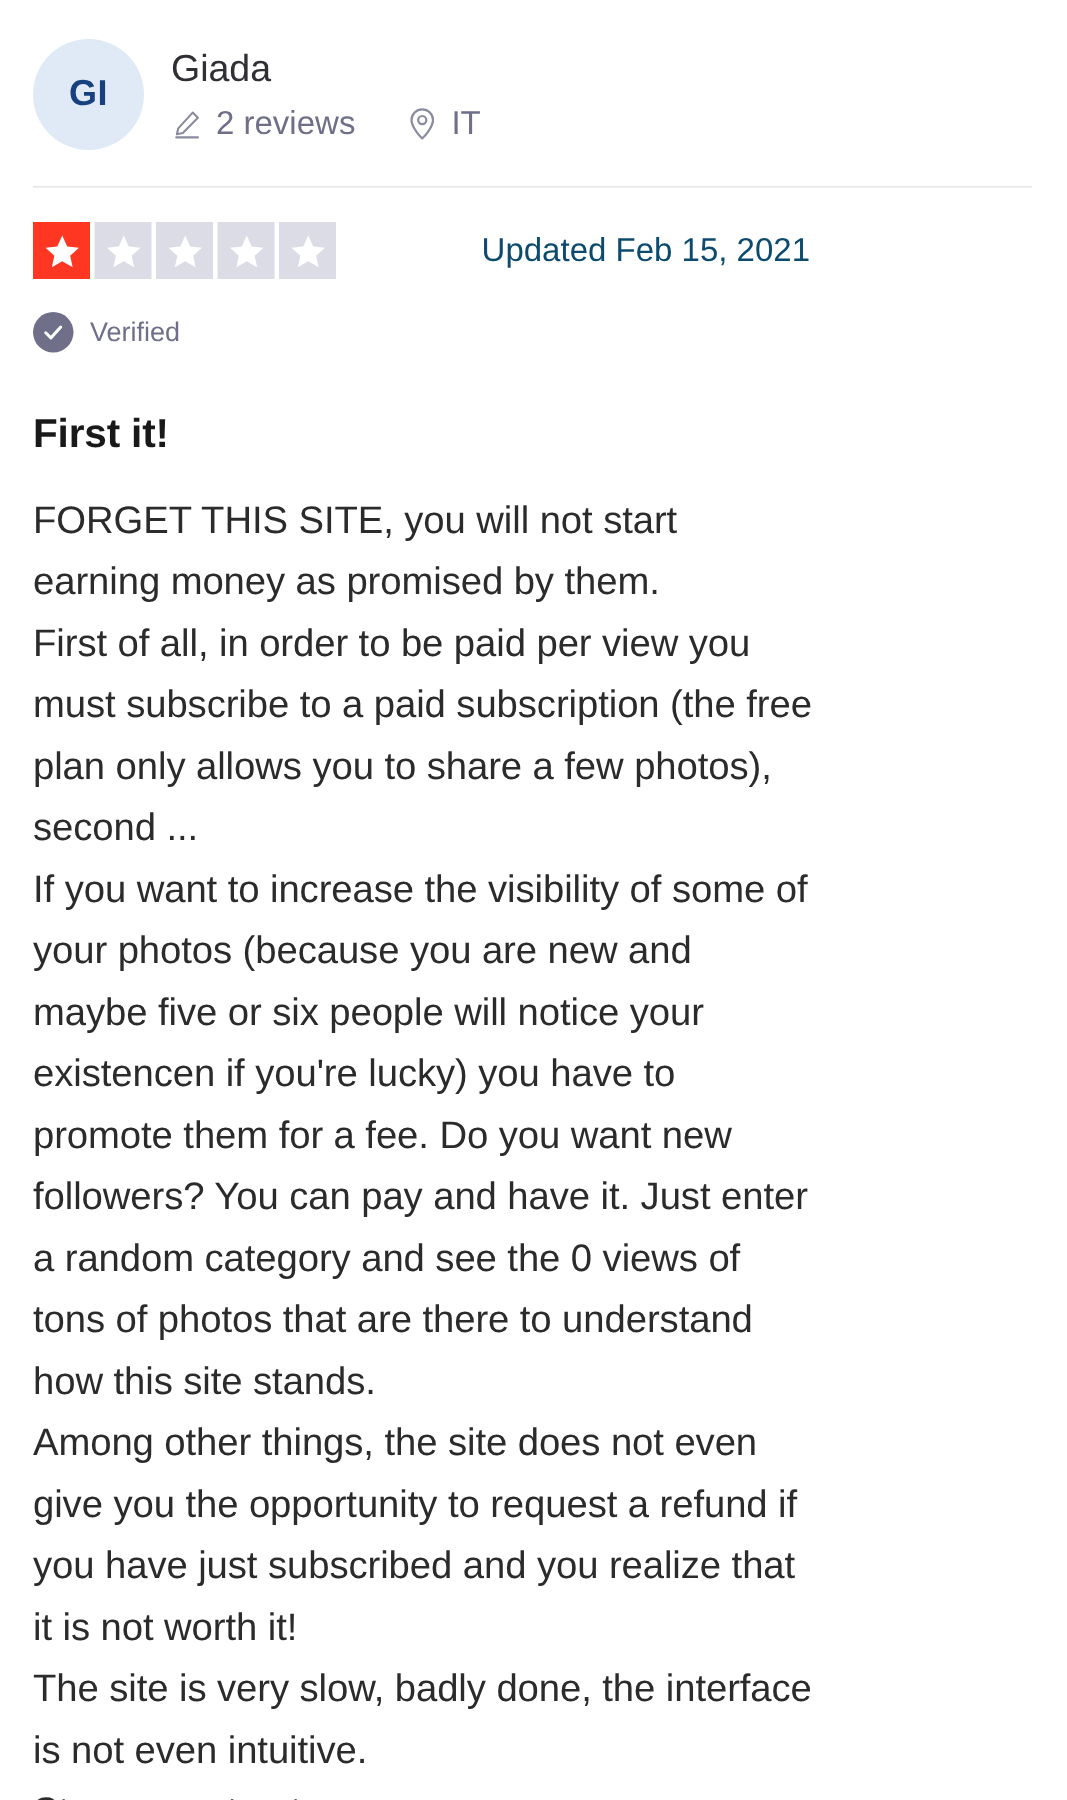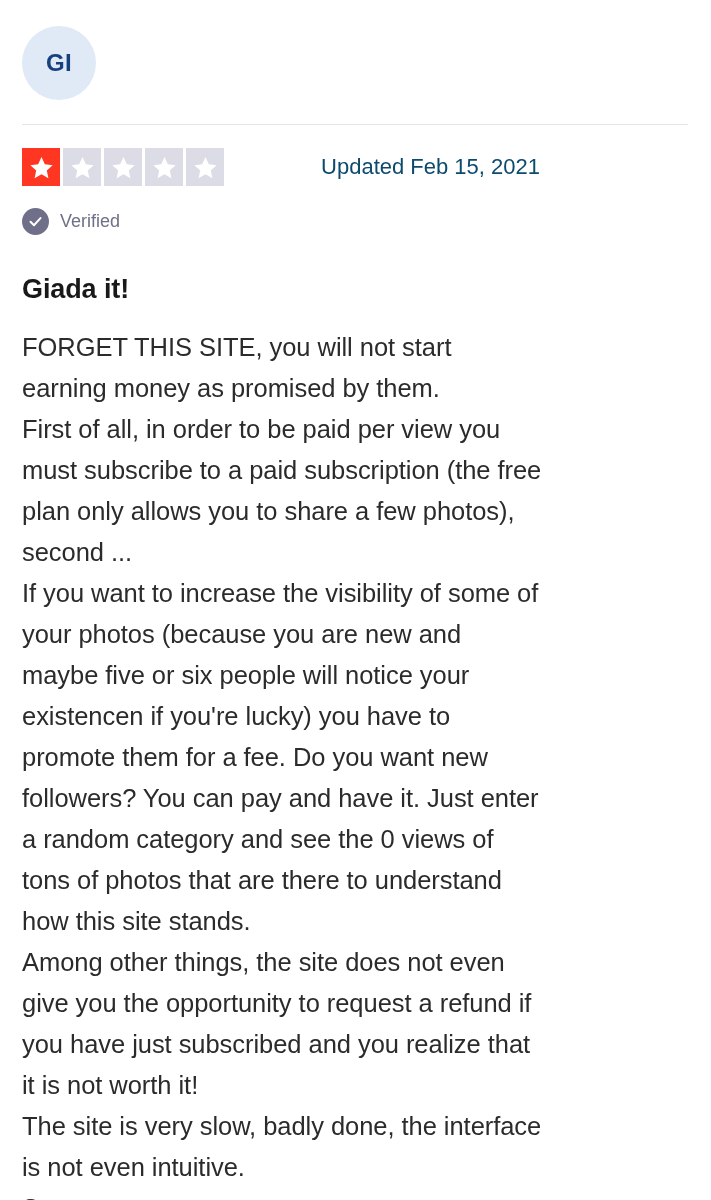--- a/index.html
+++ b/index.html
@@ -169,20 +169,47 @@
 </head>
 <body>
 
 <div class="card-left-edge"></div>
 
 <div class="review-card">
 
   <div class="consumer">
     <div class="avatar">GI</div>
 
+    <div class="consumer-info">
+      <div class="consumer-name">Giada</div>
+
+      <div class="consumer-meta">
+
+        <div class="meta-item">
+          <span class="meta-icon">
+            <svg width="21" height="21" viewBox="0 0 24 24" fill="none" stroke="#8a8aa0" stroke-width="1.6" stroke-linecap="round" stroke-linejoin="round">
+              <path d="M16.5 3.5 L20.5 7.5 L9 19 L4.5 20 L5.5 15.5 Z"></path>
+              <line x1="4" y1="22.4" x2="20.5" y2="22.4"></line>
+            </svg>
+          </span>
+          <span class="meta-label">2 reviews</span>
+        </div>
+
+        <div class="meta-item">
+          <span class="meta-icon">
+            <svg width="21" height="23" viewBox="0 0 24 26" fill="none" stroke="#8a8aa0" stroke-width="1.7" stroke-linecap="round" stroke-linejoin="round">
+              <path d="M12 24.2 C12 24.2 20.2 16.4 20.2 10.2 A8.2 8.2 0 0 0 3.8 10.2 C3.8 16.4 12 24.2 12 24.2 Z"></path>
+              <circle cx="12" cy="10.2" r="3.1"></circle>
+            </svg>
+          </span>
+          <span class="meta-label">IT</span>
+        </div>
+
+      </div>
+    </div>
   </div>
 
   <div class="divider"></div>
 
   <div class="rating-row">
     <div class="stars">
       <span class="star" style="background: rgb(255, 55, 34);">
           <svg width="27" height="27" viewBox="0 0 24 24" aria-hidden="true">
             <path d="M12 2.6 L14.95 9.15 L21.9 9.9 L16.7 14.6 L18.15 21.5 L12 17.95 L5.85 21.5 L7.3 14.6 L2.1 9.9 L9.05 9.15 Z" fill="#ffffff"></path>
           </svg>
@@ -213,21 +240,21 @@
 
   <div class="verified">
     <span class="verified-icon">
       <svg width="15" height="15" viewBox="0 0 24 24" fill="none" stroke="#ffffff" stroke-width="3.2" stroke-linecap="round" stroke-linejoin="round">
         <polyline points="4,12.5 9.5,18 20,6.5"></polyline>
       </svg>
     </span>
     <span>Verified</span>
   </div>
 
-  <h2 class="review-title">Giada it!</h2>
+  <h2 class="review-title">First it!</h2>
 
   <div class="review-body">FORGET THIS SITE, you will not start earning money as promised by them.
 First of all, in order to be paid per view you must subscribe to a paid subscription (the free plan only allows you to share a few photos), second ...
 If you want to increase the visibility of some of your photos (because you are new and maybe five or six people will notice your existencen if you're lucky) you have to promote them for a fee. Do you want new followers? You can pay and have it. Just enter a random category and see the 0 views of tons of photos that are there to understand how this site stands.
 Among other things, the site does not even give you the opportunity to request a refund if you have just subscribed and you realize that it is not worth it!
 The site is very slow, badly done, the interface is not even intuitive.
 Stay away, trust me</div>
 
 </div>
 

